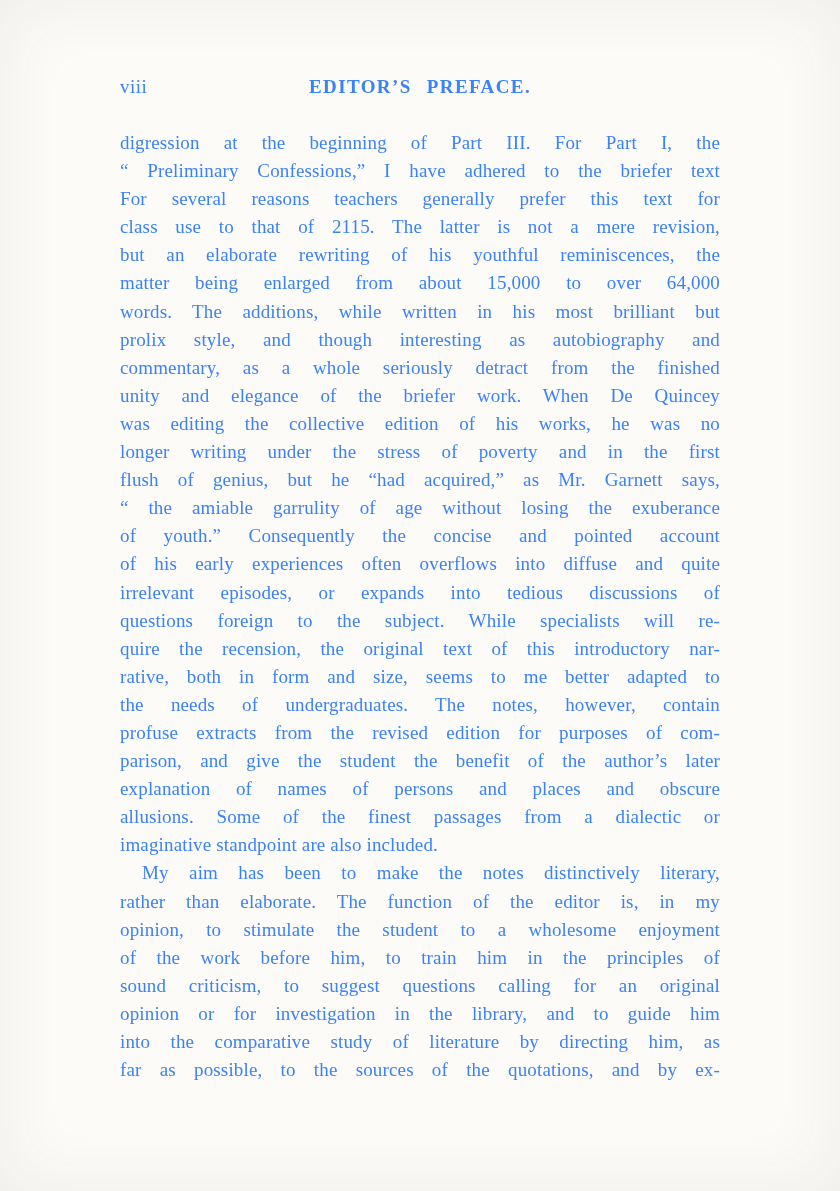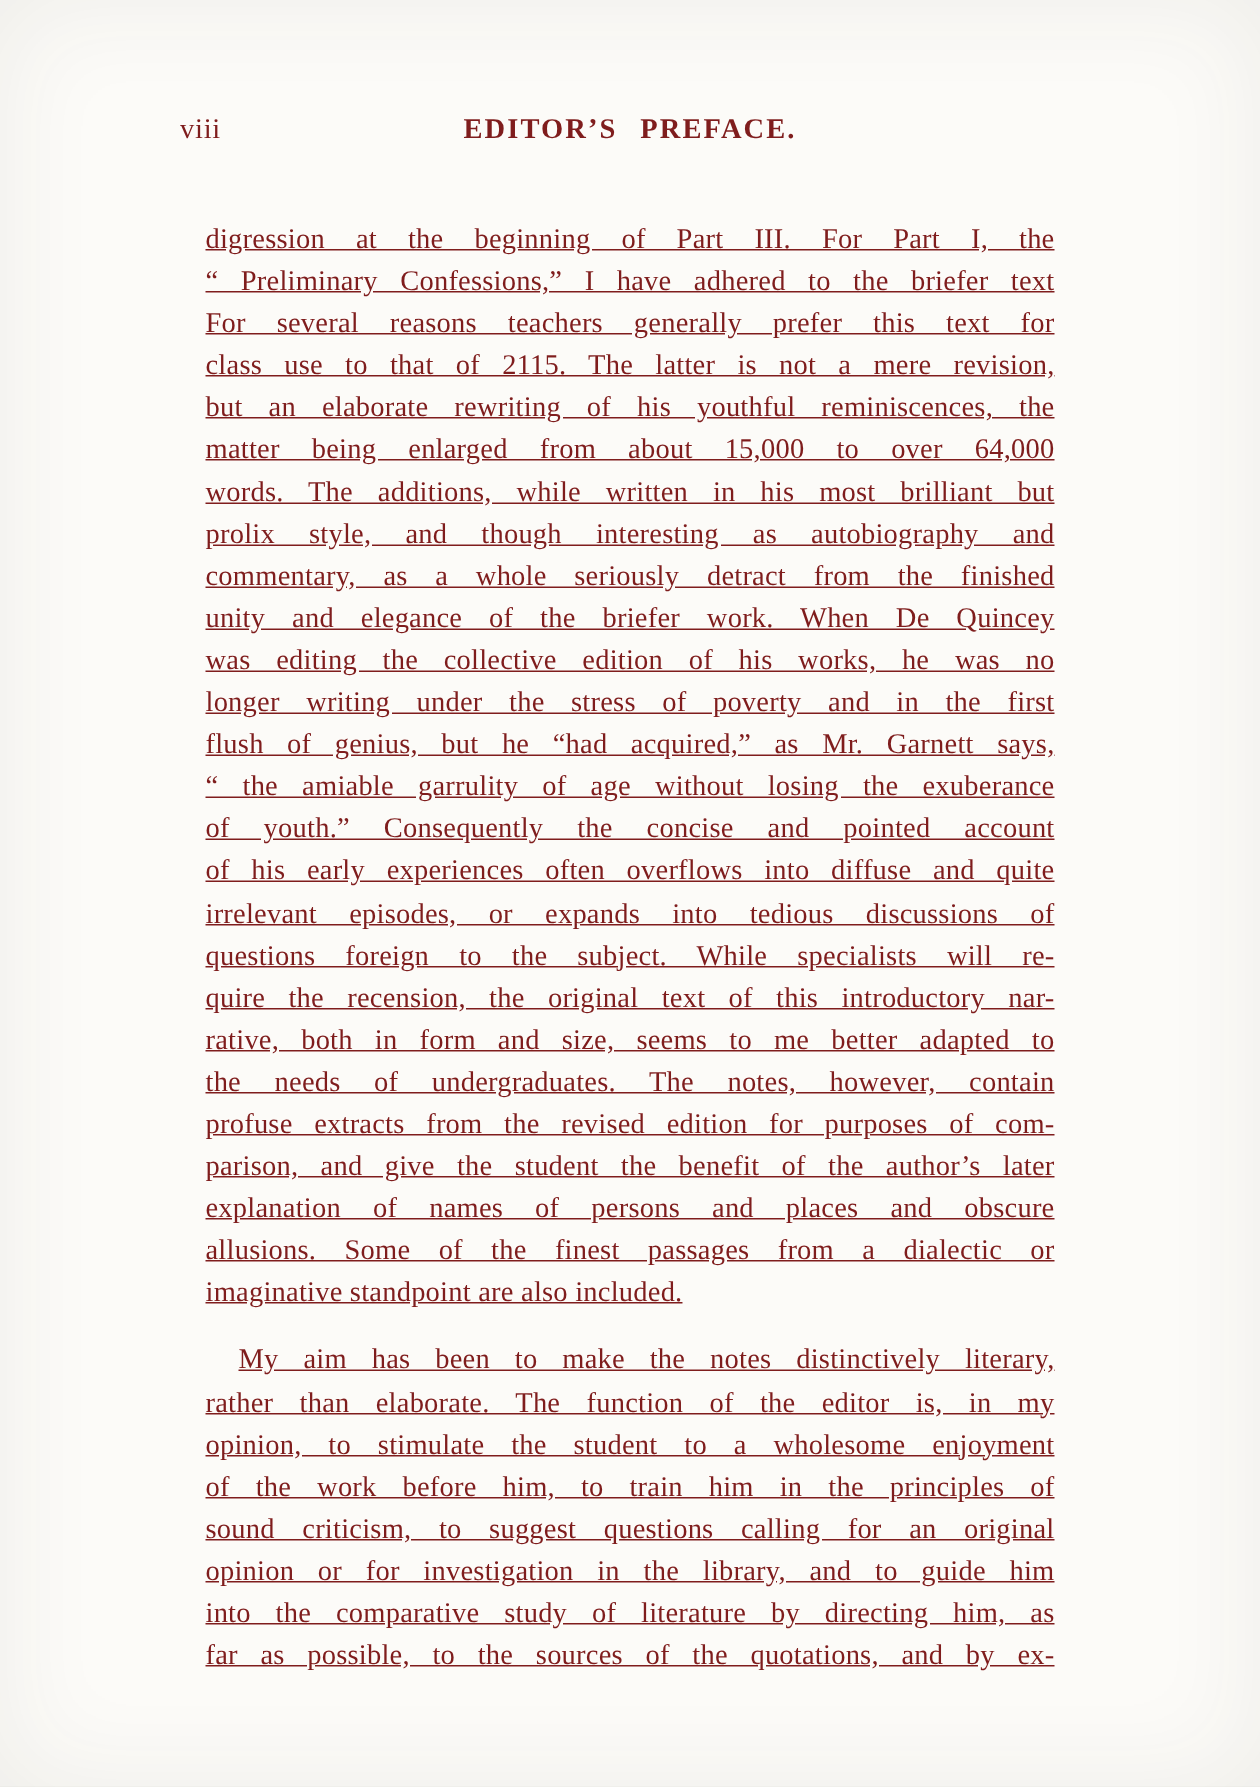--- a/index.html
+++ b/index.html
@@ -11,21 +11,21 @@
     height: 1191px;
     background: #e9e7e2;
     font-family: "Liberation Serif", "DejaVu Serif", serif;
   }
   .page {
     position: relative;
     width: 840px;
     height: 1191px;
     background: #fcfbf8;
     box-shadow: inset 0 0 70px rgba(60,55,45,0.07);
-    color: #7f1d1d;
+    color: #3b82f6;
     overflow: hidden;
   }
   .header {
     position: absolute;
     top: 76px;
     left: 120px;
     width: 600px;
     display: grid;
     grid-template-columns: 1fr auto 1fr;
     align-items: baseline;
@@ -48,22 +48,21 @@
   .page-body {
     position: absolute;
     top: 129px;
     left: 120px;
     width: 600px;
     font-size: 19px;
     line-height: 28.1px;
     letter-spacing: 0.15px;
   }
   .paragraph {
-    margin: 17px;
-    text-decoration: underline;
+    margin: 0;
   }
   .line {
     text-align: justify;
     text-align-last: justify;
     white-space: nowrap;
   }
   .line-left {
     text-align-last: left;
   }
   .line-indent {

